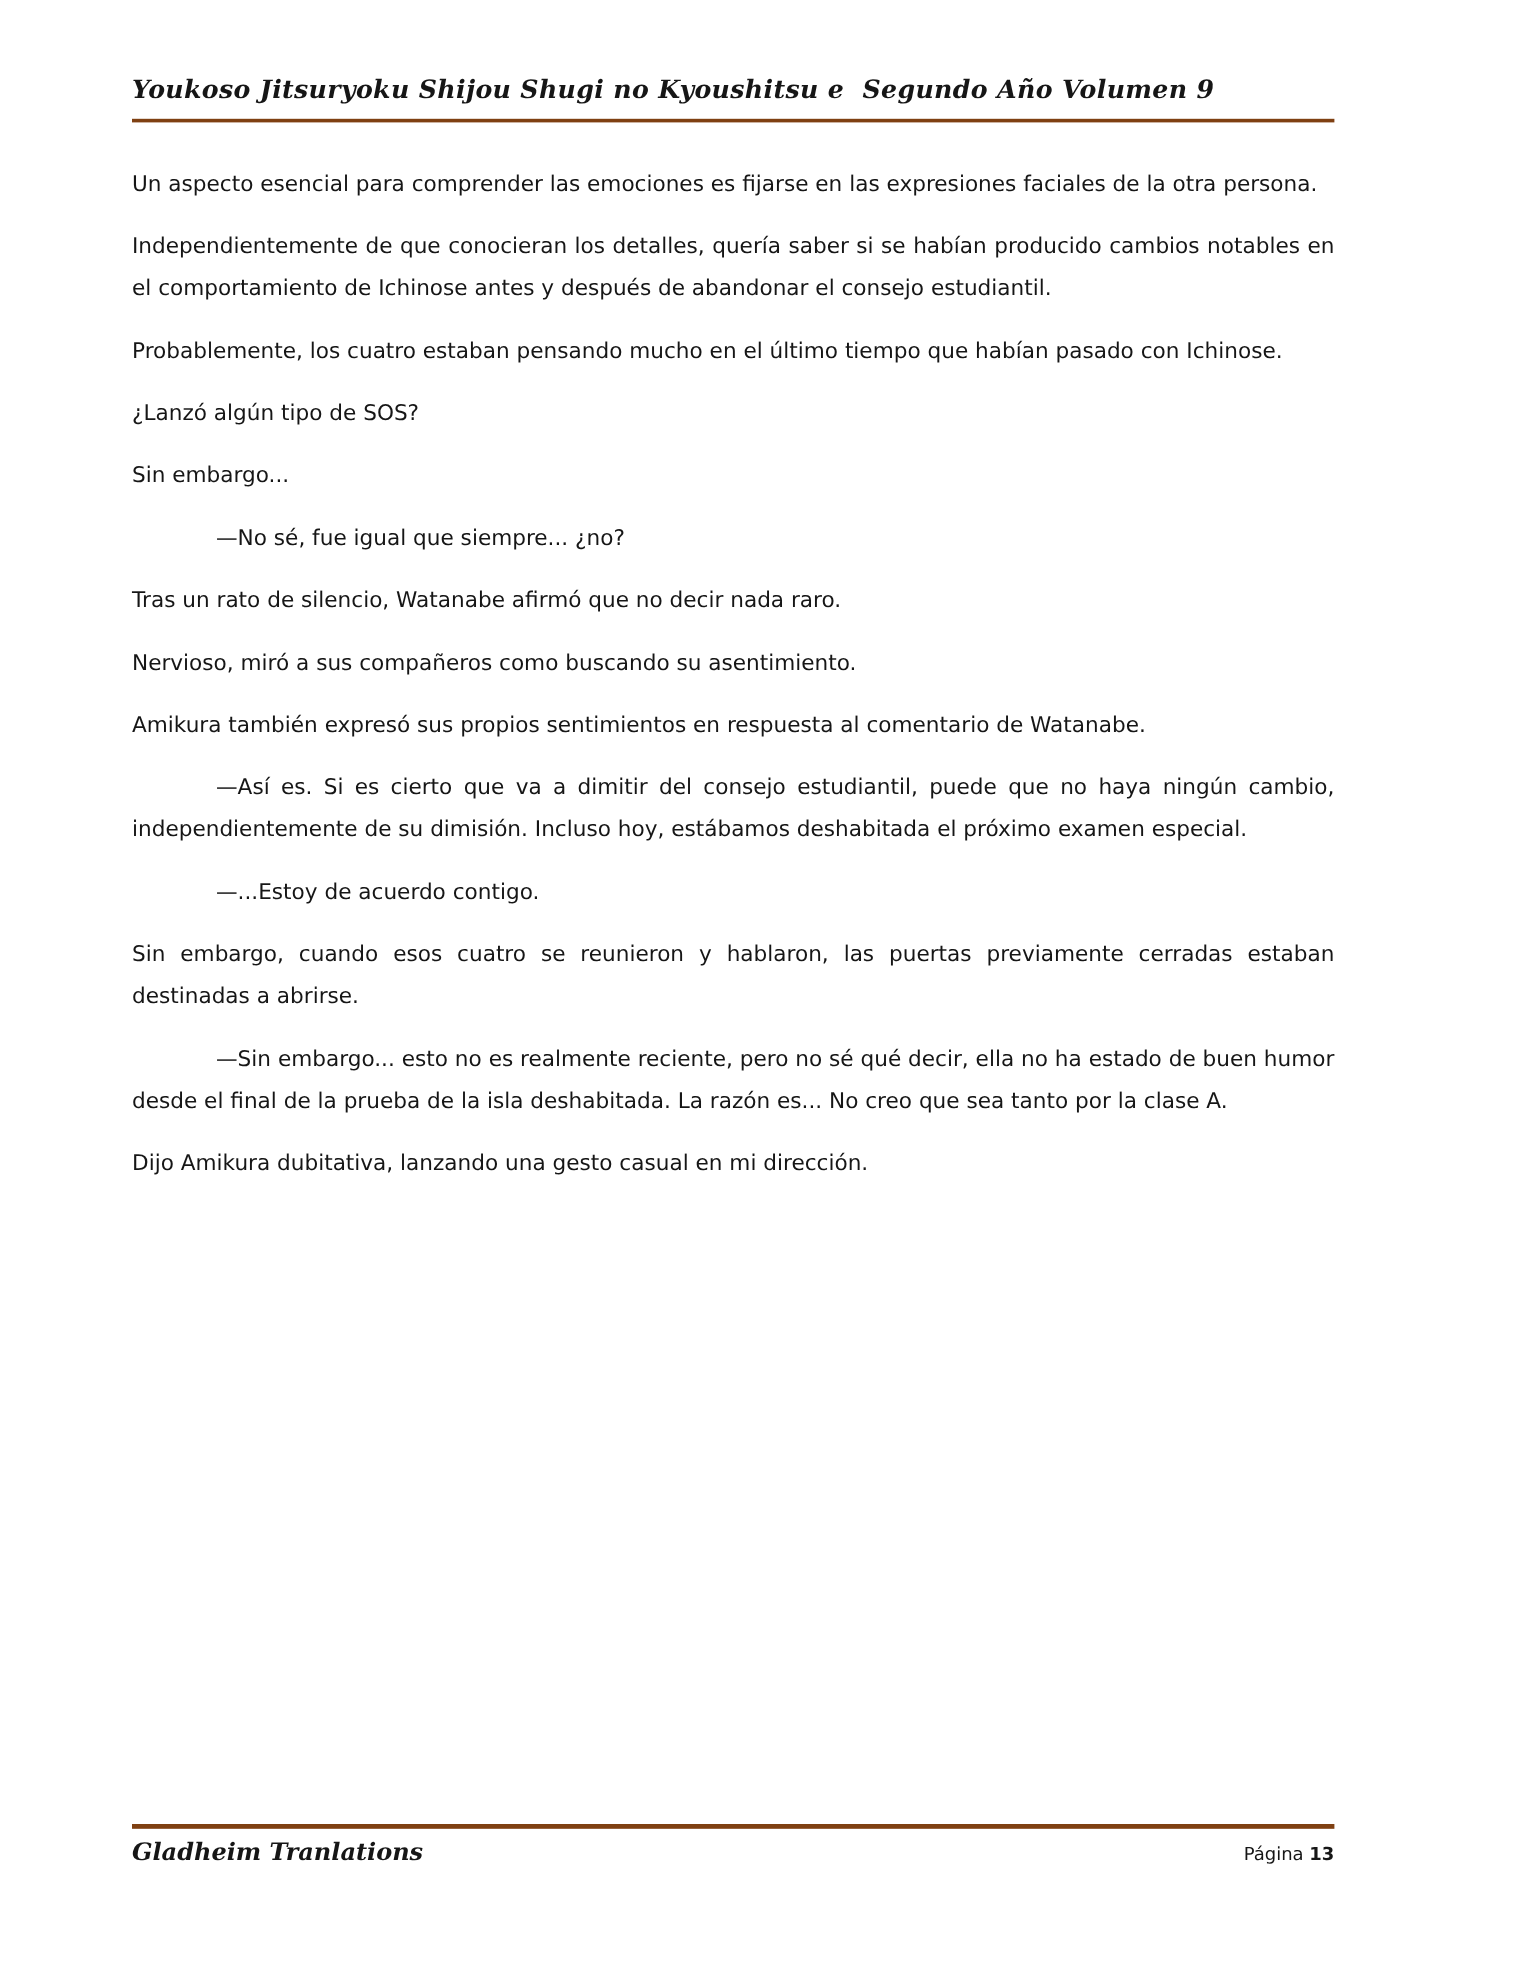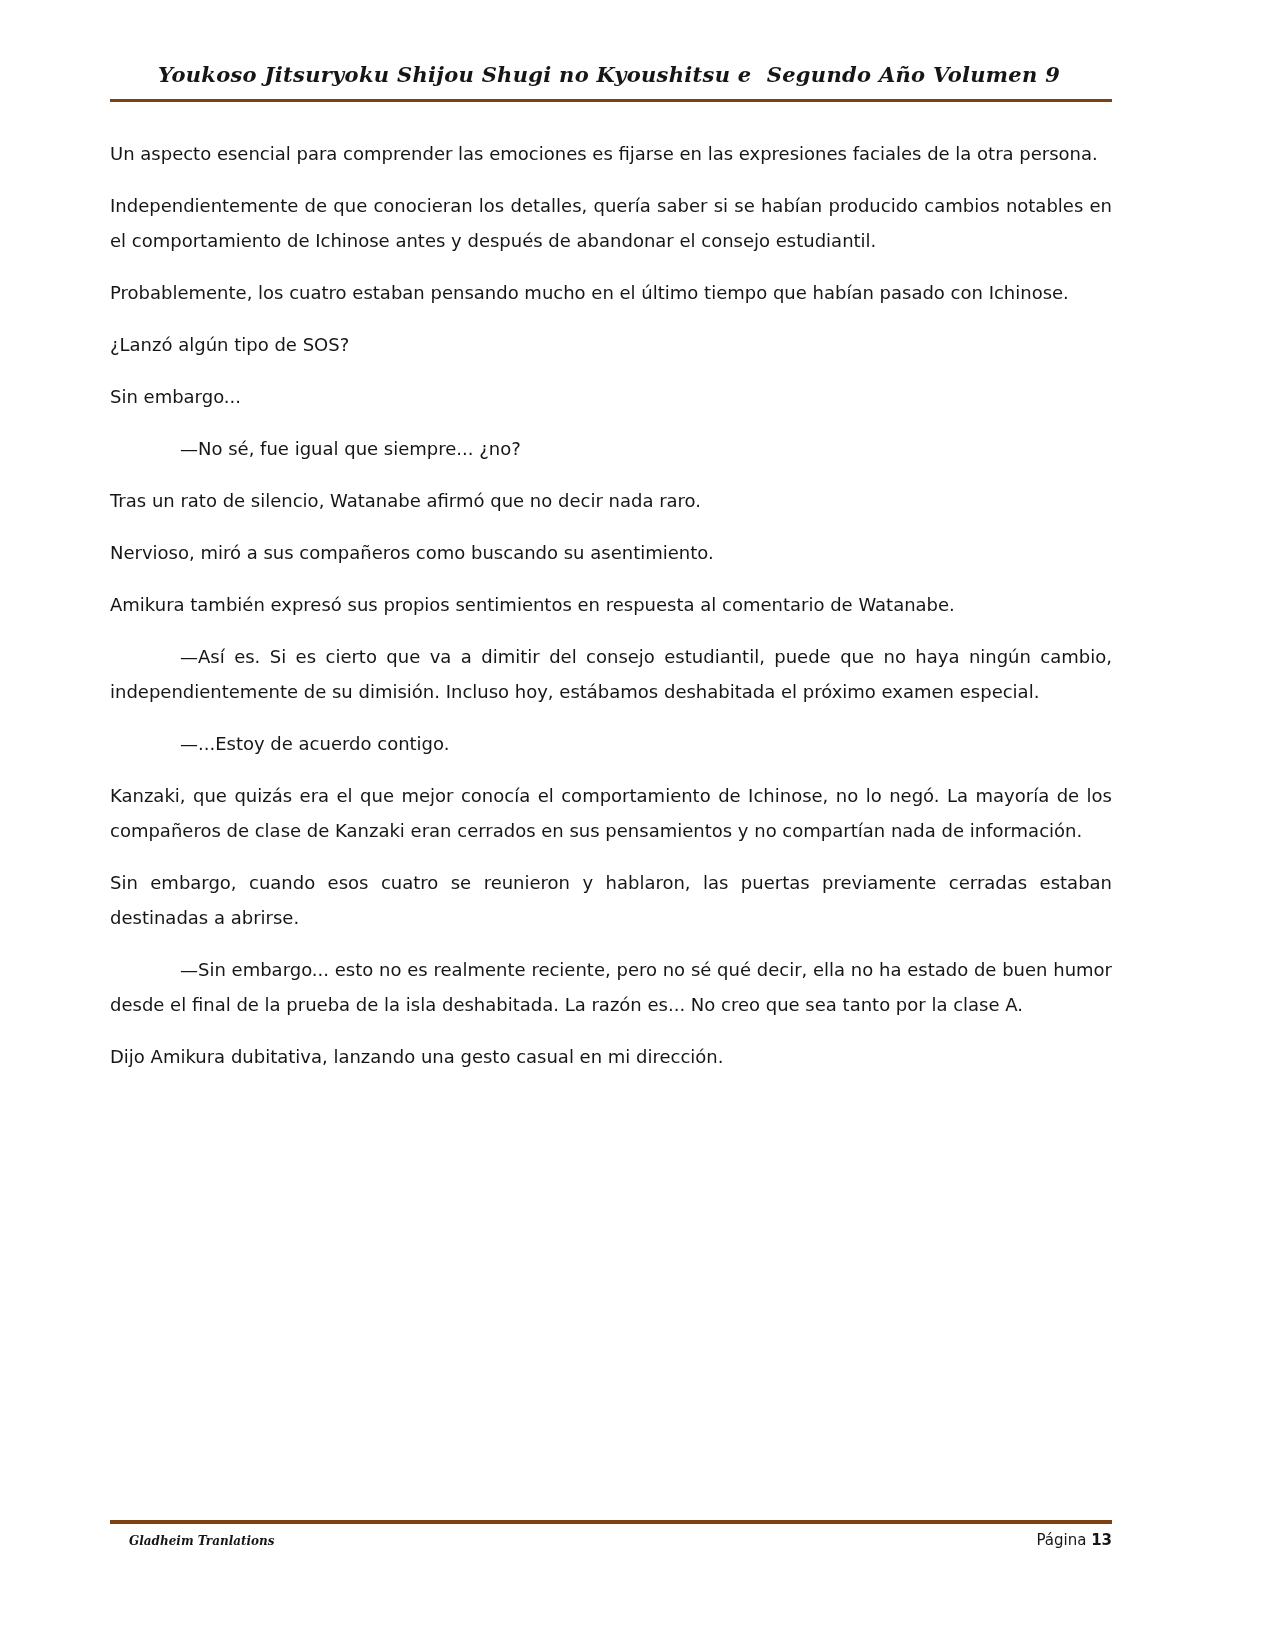--- a/index.html
+++ b/index.html
@@ -26,21 +26,20 @@
     border-bottom:3px solid var(--rule-color);
     padding-bottom:12px;
   }
   .header-title{
     font-family:"DejaVu Serif", serif;
     font-style:italic;
     font-weight:bold;
     font-size:21px;
     letter-spacing:0.3px;
     white-space:pre-wrap;
-    margin-left:48px;
   }
   .content{
     position:absolute;
     top:136px;
     left:110px;
     right:163px;
   }
   .para{
     margin:0 0 17px 0;
     font-size:18px;
@@ -58,22 +57,21 @@
     border-top:4px solid var(--rule-color);
     padding-top:7px;
     display:flex;
     justify-content:space-between;
     align-items:baseline;
   }
   .footer-left{
     font-family:"DejaVu Serif", serif;
     font-style:italic;
     font-weight:bold;
-    font-size:12px;
-    margin-left:19px;
+    font-size:20px;
   }
   .footer-right{
     font-size:15px;
   }
   .footer-right .page-number{
     font-weight:bold;
     font-weight:600;
   }
 </style>
 </head>
@@ -91,21 +89,20 @@
       <p class="para normal">Independientemente de que conocieran los detalles, quería saber si se habían producido cambios notables en el comportamiento de Ichinose antes y después de abandonar el consejo estudiantil.</p>
       <p class="para normal">Probablemente, los cuatro estaban pensando mucho en el último tiempo que habían pasado con Ichinose.</p>
       <p class="para normal">¿Lanzó algún tipo de SOS?</p>
       <p class="para normal">Sin embargo...</p>
       <p class="para dialogue">—No sé, fue igual que siempre... ¿no?</p>
       <p class="para normal">Tras un rato de silencio, Watanabe afirmó que no decir nada raro.</p>
       <p class="para normal">Nervioso, miró a sus compañeros como buscando su asentimiento.</p>
       <p class="para normal">Amikura también expresó sus propios sentimientos en respuesta al comentario de Watanabe.</p>
       <p class="para dialogue">—Así es. Si es cierto que va a dimitir del consejo estudiantil, puede que no haya ningún cambio, independientemente de su dimisión. Incluso hoy, estábamos deshabitada el próximo examen especial.</p>
       <p class="para dialogue">—...Estoy de acuerdo contigo.</p>
-      <p class="para normal">Kanzaki, que quizás era el que mejor conocía el comportamiento de Ichinose, no lo negó. La mayoría de los compañeros de clase de Kanzaki eran cerrados en sus pensamientos y no compartían nada de información.</p>
       <p class="para normal">Sin embargo, cuando esos cuatro se reunieron y hablaron, las puertas previamente cerradas estaban destinadas a abrirse.</p>
       <p class="para dialogue">—Sin embargo... esto no es realmente reciente, pero no sé qué decir, ella no ha estado de buen humor desde el final de la prueba de la isla deshabitada. La razón es... No creo que sea tanto por la clase A.</p>
       <p class="para normal">Dijo Amikura dubitativa, lanzando una gesto casual en mi dirección.</p>
     </div>
 
   <div class="footer">
     <span class="footer-left">Gladheim Tranlations</span>
     <span class="footer-right"><span>Página </span><span class="page-number">13</span></span>
   </div>
 

